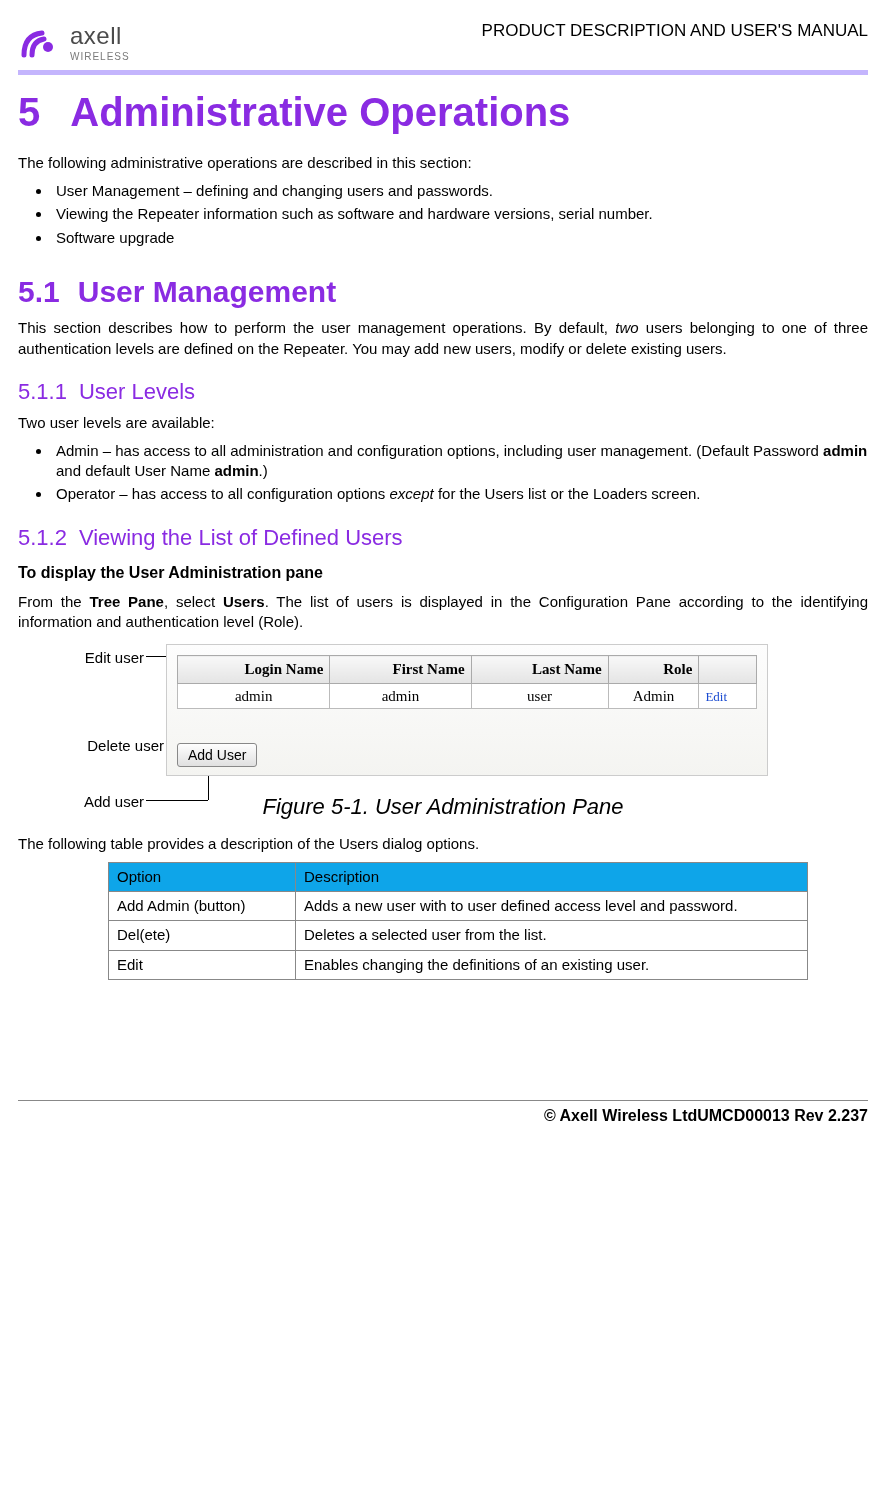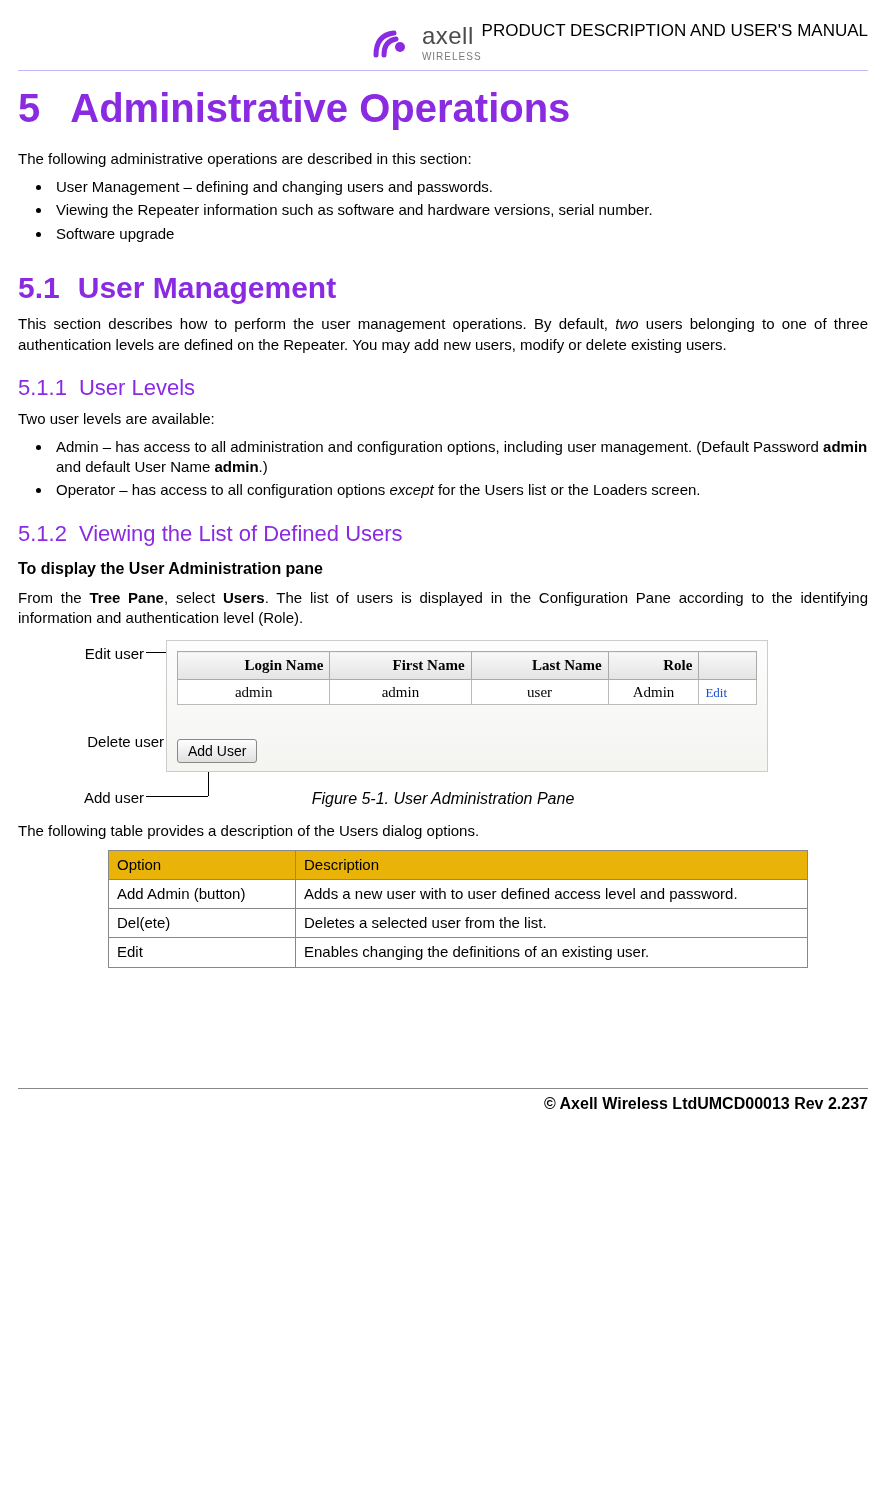--- a/index.html
+++ b/index.html
@@ -7,22 +7,22 @@
     font-size: 15px;
     margin: 0;
     padding: 20px 18px 18px 18px;
     width: 850px;
     color: #000;
     line-height: 1.35;
   }
   .header-row {
     display: flex;
     align-items: flex-start;
-    justify-content: flex-end;
-    border-bottom: 1px solid #c4b5fd;
+    justify-content: space-between;
+    border-bottom: 5px solid #c4b5fd;
     padding-bottom: 4px;
   }
   .logo-block {
     display: flex;
     align-items: center;
     gap: 6px;
   }
   .logo-icon {
     width: 46px;
     height: 36px;
@@ -136,37 +136,37 @@
     cursor: pointer;
   }
   .connector {
     position: absolute;
     background: #000;
   }
   .caption {
     text-align: center;
     font-family: Arial, sans-serif;
     font-style: italic;
-    font-size: 16px;
+    font-size: 22px;
     margin: 16px 0 12px 0;
   }
   .opt-table {
     border-collapse: collapse;
     margin: 6px 0 0 90px;
     width: 700px;
     font-size: 15px;
   }
   .opt-table td, .opt-table th {
     border: 1px solid #888;
     padding: 4px 8px;
     text-align: left;
     vertical-align: top;
     font-weight: normal;
   }
-  .opt-table th { background: #eab308; }
+  .opt-table th { background: #0ea5e9; }
   .footer-row {
     display: flex;
     justify-content: flex-end;
     font-family: Arial, sans-serif;
     font-size: 16px;
     margin-top: 120px;
     border-top: 1px solid #888;
     padding-top: 4px;
     font-weight: bold;
   }

